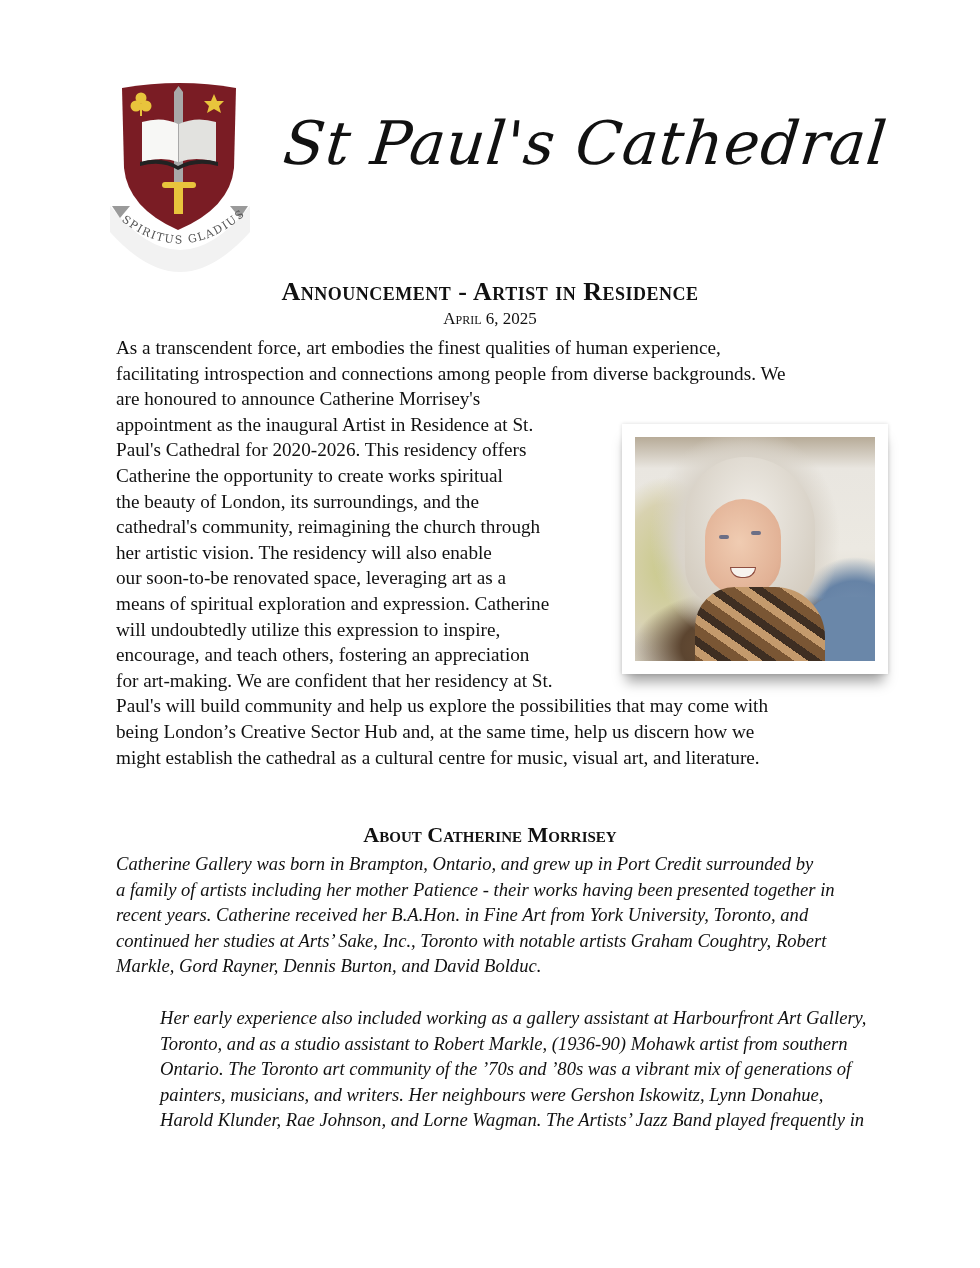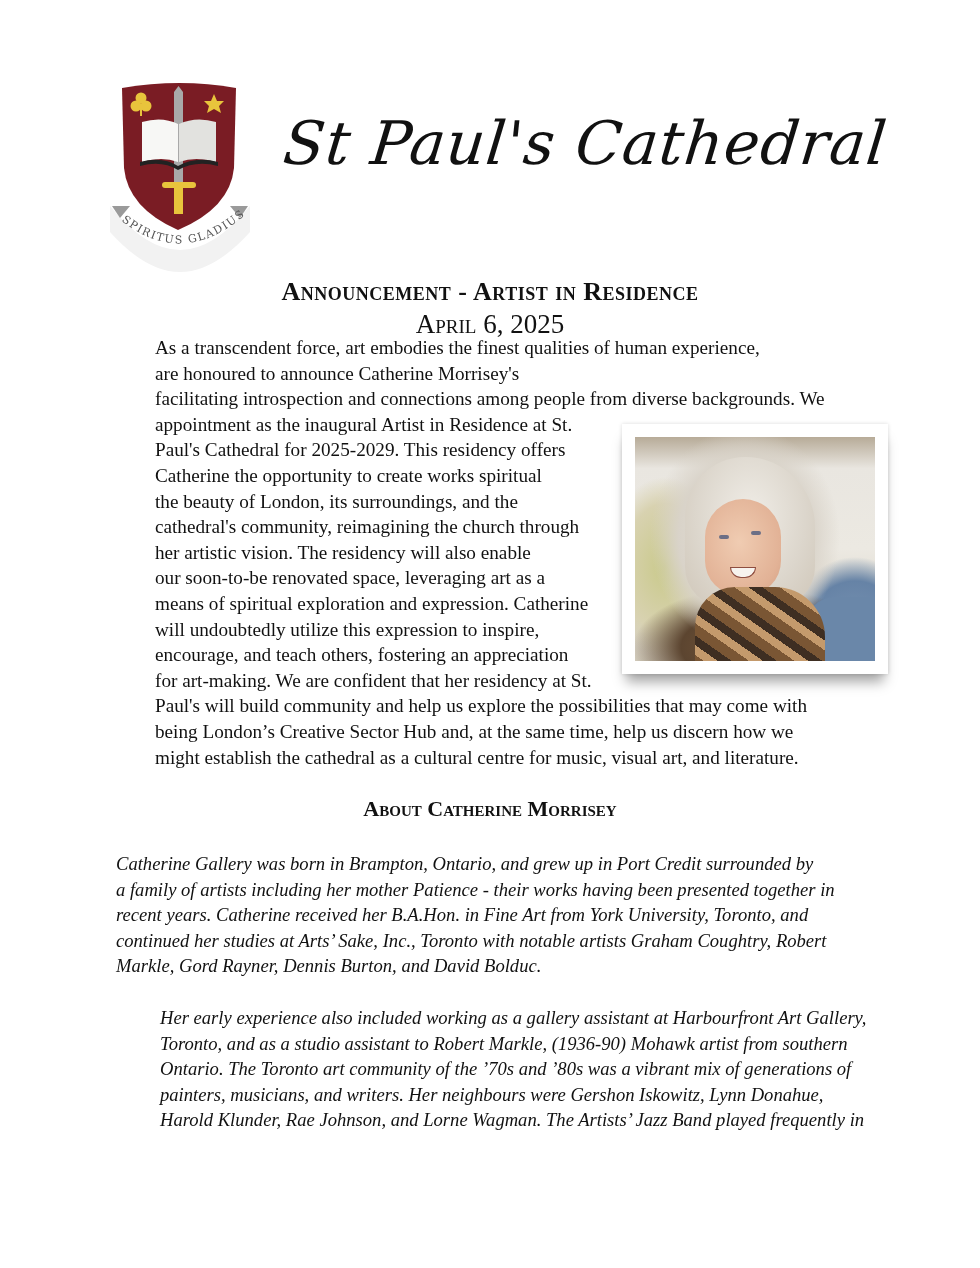--- a/index.html
+++ b/index.html
@@ -3,43 +3,43 @@
 <meta charset="utf-8">
 <style>
   html, body { margin: 0; padding: 0; background: #ffffff; }
   body { width: 980px; height: 1268px; position: relative; overflow: hidden; color: #111; font-family: "Liberation Serif", "DejaVu Serif", serif; }
 
   .crest { position: absolute; left: 106px; top: 82px; width: 148px; height: 190px; }
   .masthead { position: absolute; left: 284px; top: 108px; font-family: "DejaVu Serif", serif; font-style: italic; font-size: 60px; letter-spacing: 1px; color: #111; font-weight: normal; transform: skewX(-6deg); }
 
   .heading { position: absolute; left: 0; width: 980px; text-align: center; font-variant: small-caps; font-weight: bold; }
   .h1 { top: 277px; font-size: 26px; letter-spacing: 0.5px; }
-  .date { position: absolute; left: 0; width: 980px; top: 309px; text-align: center; font-variant: small-caps; font-size: 27px; }
+  .date { position: absolute; left: 0; width: 980px; top: 309px; text-align: center; font-variant: small-caps; font-size: 17px; }
 
-  .body-text { position: absolute; left: 116px; font-size: 19.2px; line-height: 25.6px; margin-left: 39px; }
+  .body-text { position: absolute; left: 116px; font-size: 19.2px; line-height: 25.6px; }
   .line { white-space: nowrap; display: block; }
 
   .photo-frame { position: absolute; left: 622px; top: 424px; width: 266px; height: 250px; background: #ffffff; box-shadow: 0 12px 12px -4px rgba(0,0,0,0.35), 0 0 4px rgba(0,0,0,0.15); }
   .photo { position: absolute; left: 13px; top: 13px; width: 240px; height: 224px; overflow: hidden;
     background:
       radial-gradient(ellipse 55px 70px at 104px 112px, #e9c3a9 0%, #e1b89c 60%, rgba(225,184,156,0) 100%),
       radial-gradient(ellipse 95px 110px at 110px 100px, #e8e4dd 0%, #d9d3c9 70%, rgba(217,211,201,0) 100%),
       radial-gradient(ellipse 120px 60px at 118px 210px, #7a5a3c 0%, #5c4530 60%, rgba(92,69,48,0) 100%),
       radial-gradient(ellipse 70px 80px at 220px 200px, #7b95b4 0%, #6683a6 70%, rgba(102,131,166,0) 100%),
       radial-gradient(ellipse 60px 90px at 30px 130px, #c9c98a 0%, #d8d2b0 70%, rgba(216,210,176,0) 100%),
       linear-gradient(180deg, #b7ab98 0%, #e9e6e0 14%, #ece9e2 50%, #cfc8b8 100%);
   }
   .photo .hair { position: absolute; left: 50px; top: 20px; width: 130px; height: 150px; border-radius: 60px 70px 40px 40px; background: radial-gradient(ellipse at 50% 40%, #f0ede7 0%, #dcd6cc 60%, #cfc6b8 100%); }
   .photo .face { position: absolute; left: 70px; top: 62px; width: 76px; height: 96px; border-radius: 40px 40px 36px 36px; background: radial-gradient(ellipse at 45% 45%, #f0ccb2 0%, #e2b296 70%, #d3a084 100%); }
   .photo .eye { position: absolute; width: 10px; height: 4px; border-radius: 4px; background: #6c6f86; }
   .photo .mouth { position: absolute; left: 95px; top: 130px; width: 24px; height: 9px; border-radius: 0 0 12px 12px; background: #f7f3ee; border: 1px solid #8e4e40; }
   .photo .scarf { position: absolute; left: 60px; top: 150px; width: 130px; height: 80px; border-radius: 40px 50px 0 0; background: repeating-linear-gradient(35deg, #7a5634 0 10px, #c49a6c 10px 18px, #3e2e22 18px 26px); }
   .photo .coat { position: absolute; left: 170px; top: 160px; width: 80px; height: 70px; border-radius: 30px 0 0 0; background: #6a87a9; }
 
-  .h2 { top: 796px; font-size: 22px; }
+  .h2 { top: 822px; font-size: 22px; }
   .bio { position: absolute; left: 116px; font-style: italic; font-size: 18.6px; line-height: 25.6px; }
 </style>
 </head>
 <body>
 
 <div class="crest">
   <svg width="148" height="190" viewBox="0 0 148 190">
 
     <path d="M4 124 Q40 168 74 168 Q108 168 144 124 L144 150 Q108 190 74 190 Q40 190 4 150 Z" fill="#f2f2f2"></path>
     <polygon points="6,124 24,124 14,136" fill="#9a9a9a"></polygon>
@@ -72,24 +72,24 @@
   </svg>
 </div>
 
 <div class="masthead">St Paul's Cathedral</div>
 
 <div class="heading h1">Announcement - Artist in Residence</div>
 <div class="date">April 6, 2025</div>
 
 <div class="body-text" style="top:335px;">
   <span class="line">As a transcendent force, art embodies the finest qualities of human experience,</span>
+  <span class="line">facilitating introspection and connections among people from diverse backgrounds. We</span>
   <span class="line">are honoured to announce Catherine Morrisey's</span>
-  <span class="line">facilitating introspection and connections among people from diverse backgrounds. We</span>
   <span class="line">appointment as the inaugural Artist in Residence at St.</span>
-  <span class="line">Paul's Cathedral for 2025-2029. This residency offers</span>
+  <span class="line">Paul's Cathedral for 2020-2026. This residency offers</span>
   <span class="line">Catherine the opportunity to create works spiritual</span>
   <span class="line">the beauty of London, its surroundings, and the</span>
   <span class="line">cathedral's community, reimagining the church through</span>
   <span class="line">her artistic vision. The residency will also enable</span>
   <span class="line">our soon-to-be renovated space, leveraging art as a</span>
   <span class="line">means of spiritual exploration and expression. Catherine</span>
   <span class="line">will undoubtedly utilize this expression to inspire,</span>
   <span class="line">encourage, and teach others, fostering an appreciation</span>
   <span class="line">for art-making. We are confident that her residency at St.</span>
   <span class="line">Paul's will build community and help us explore the possibilities that may come with</span>

